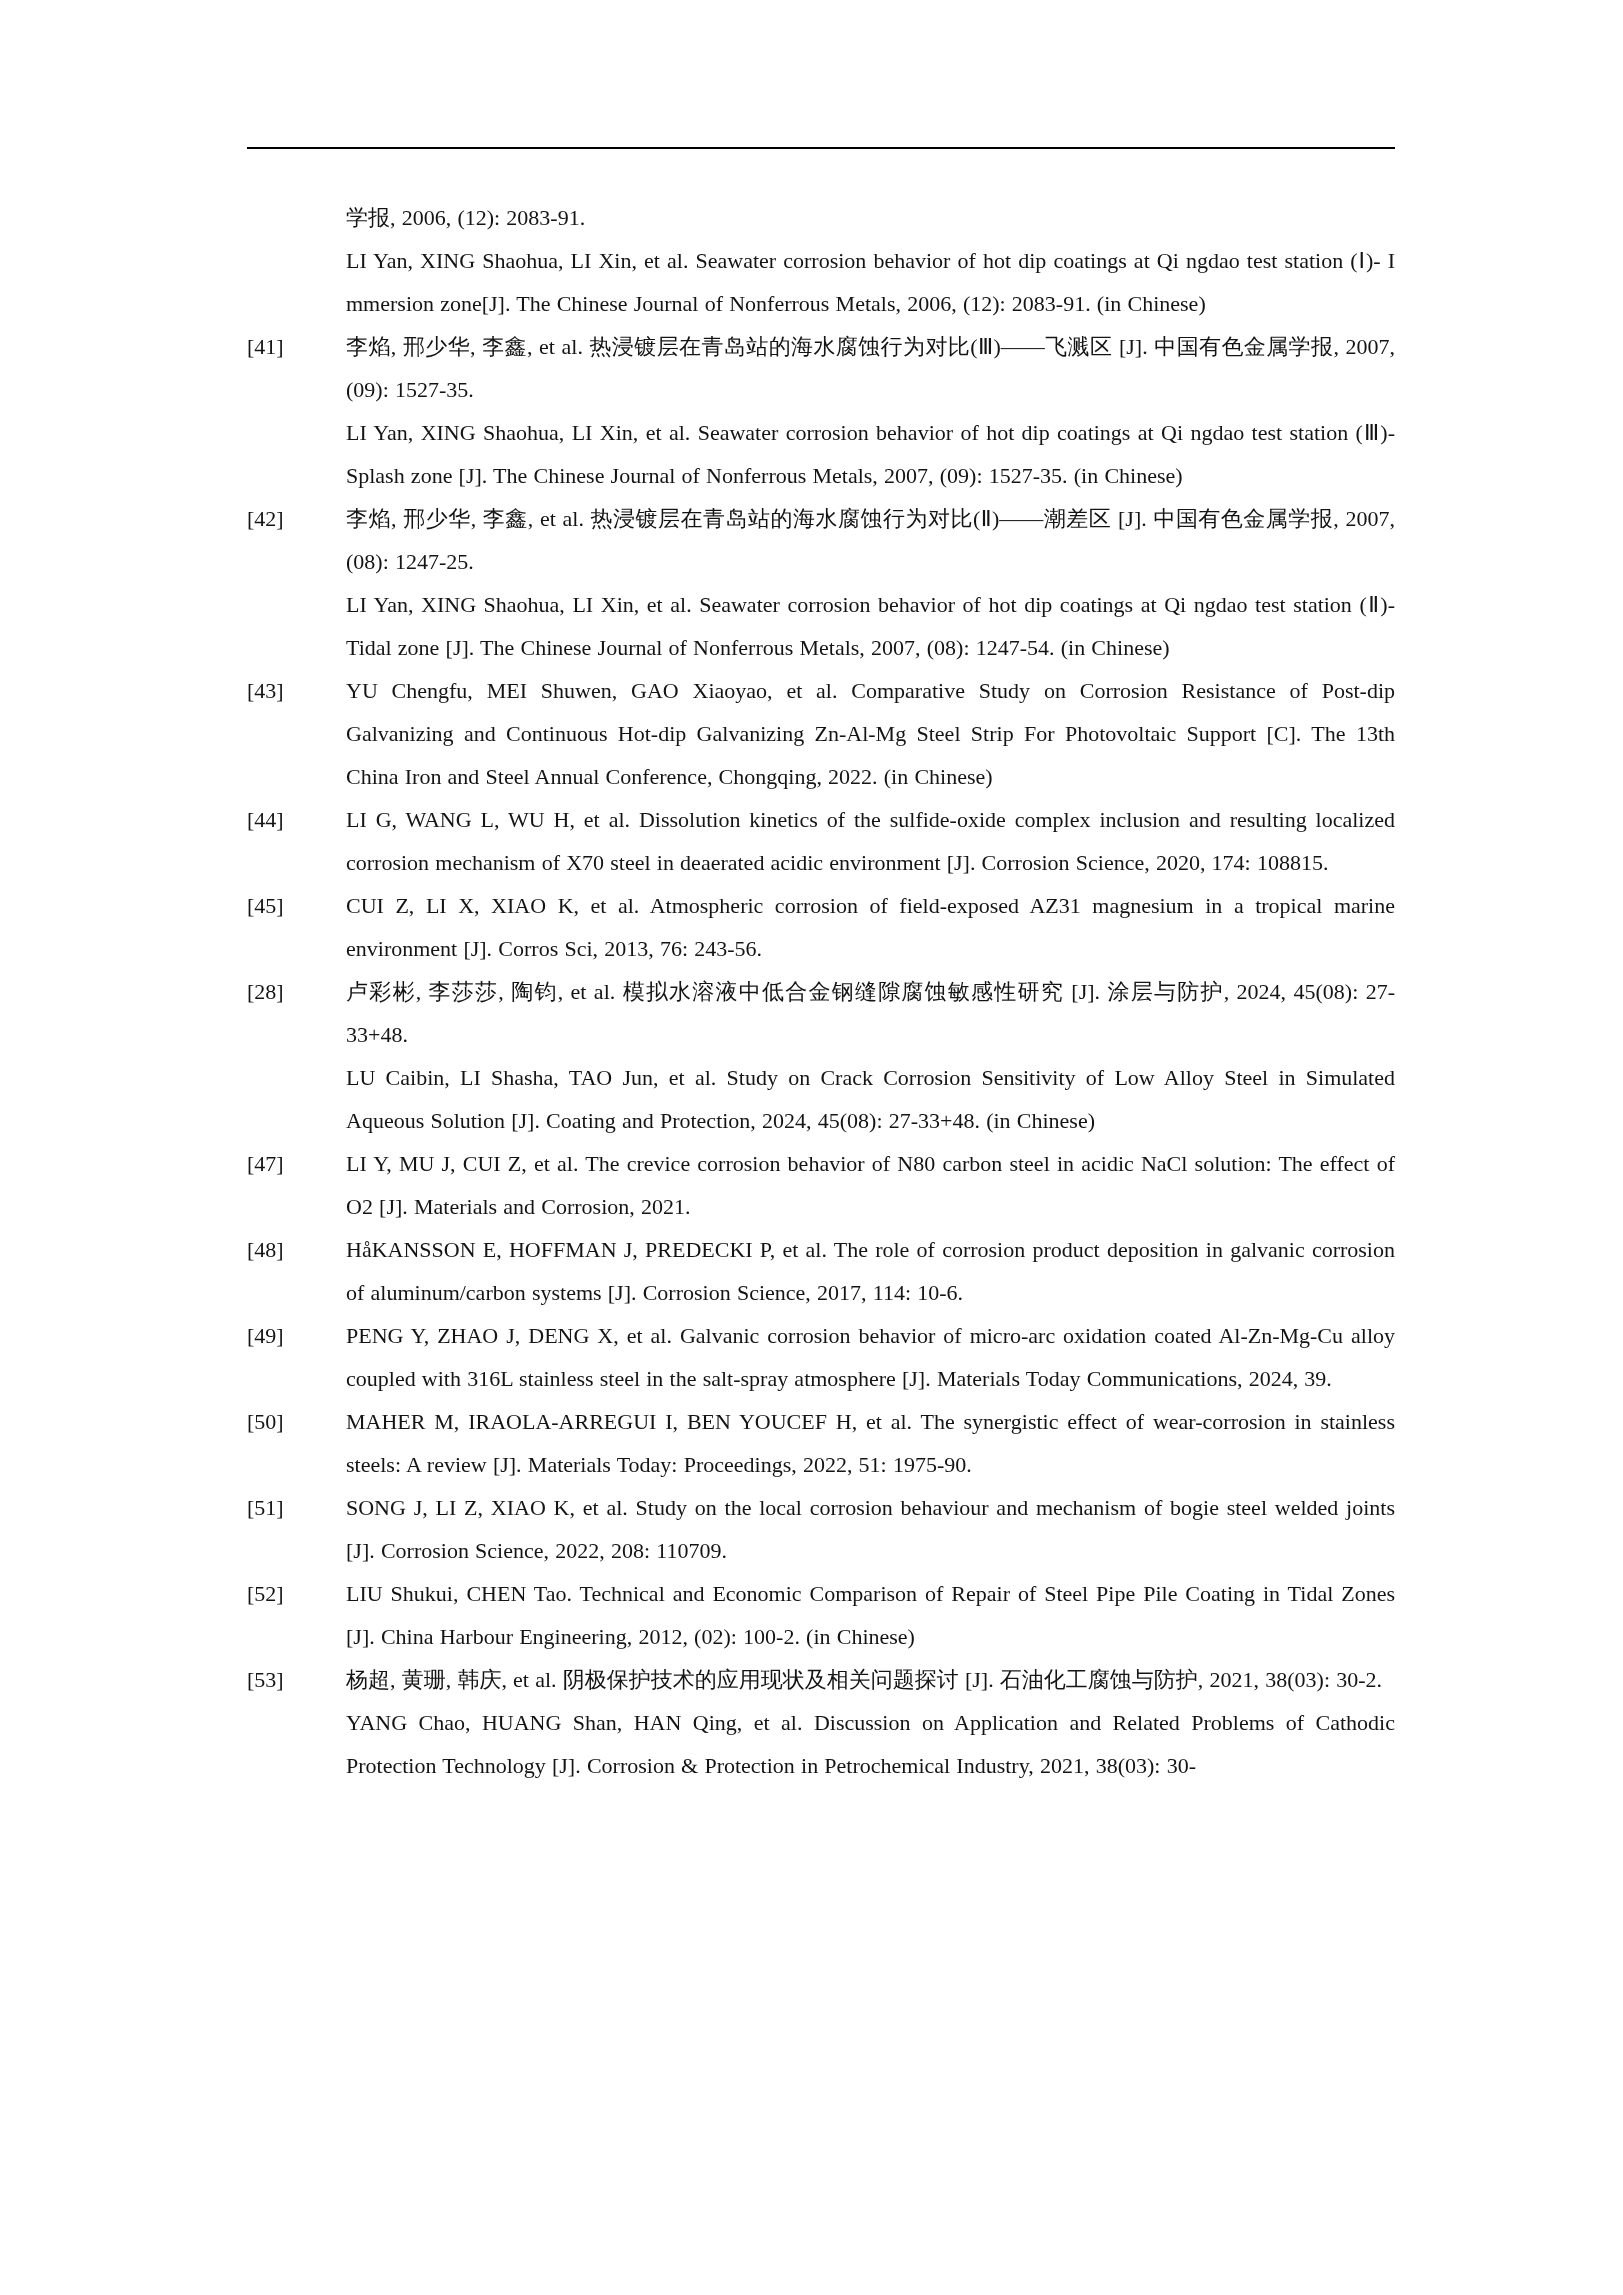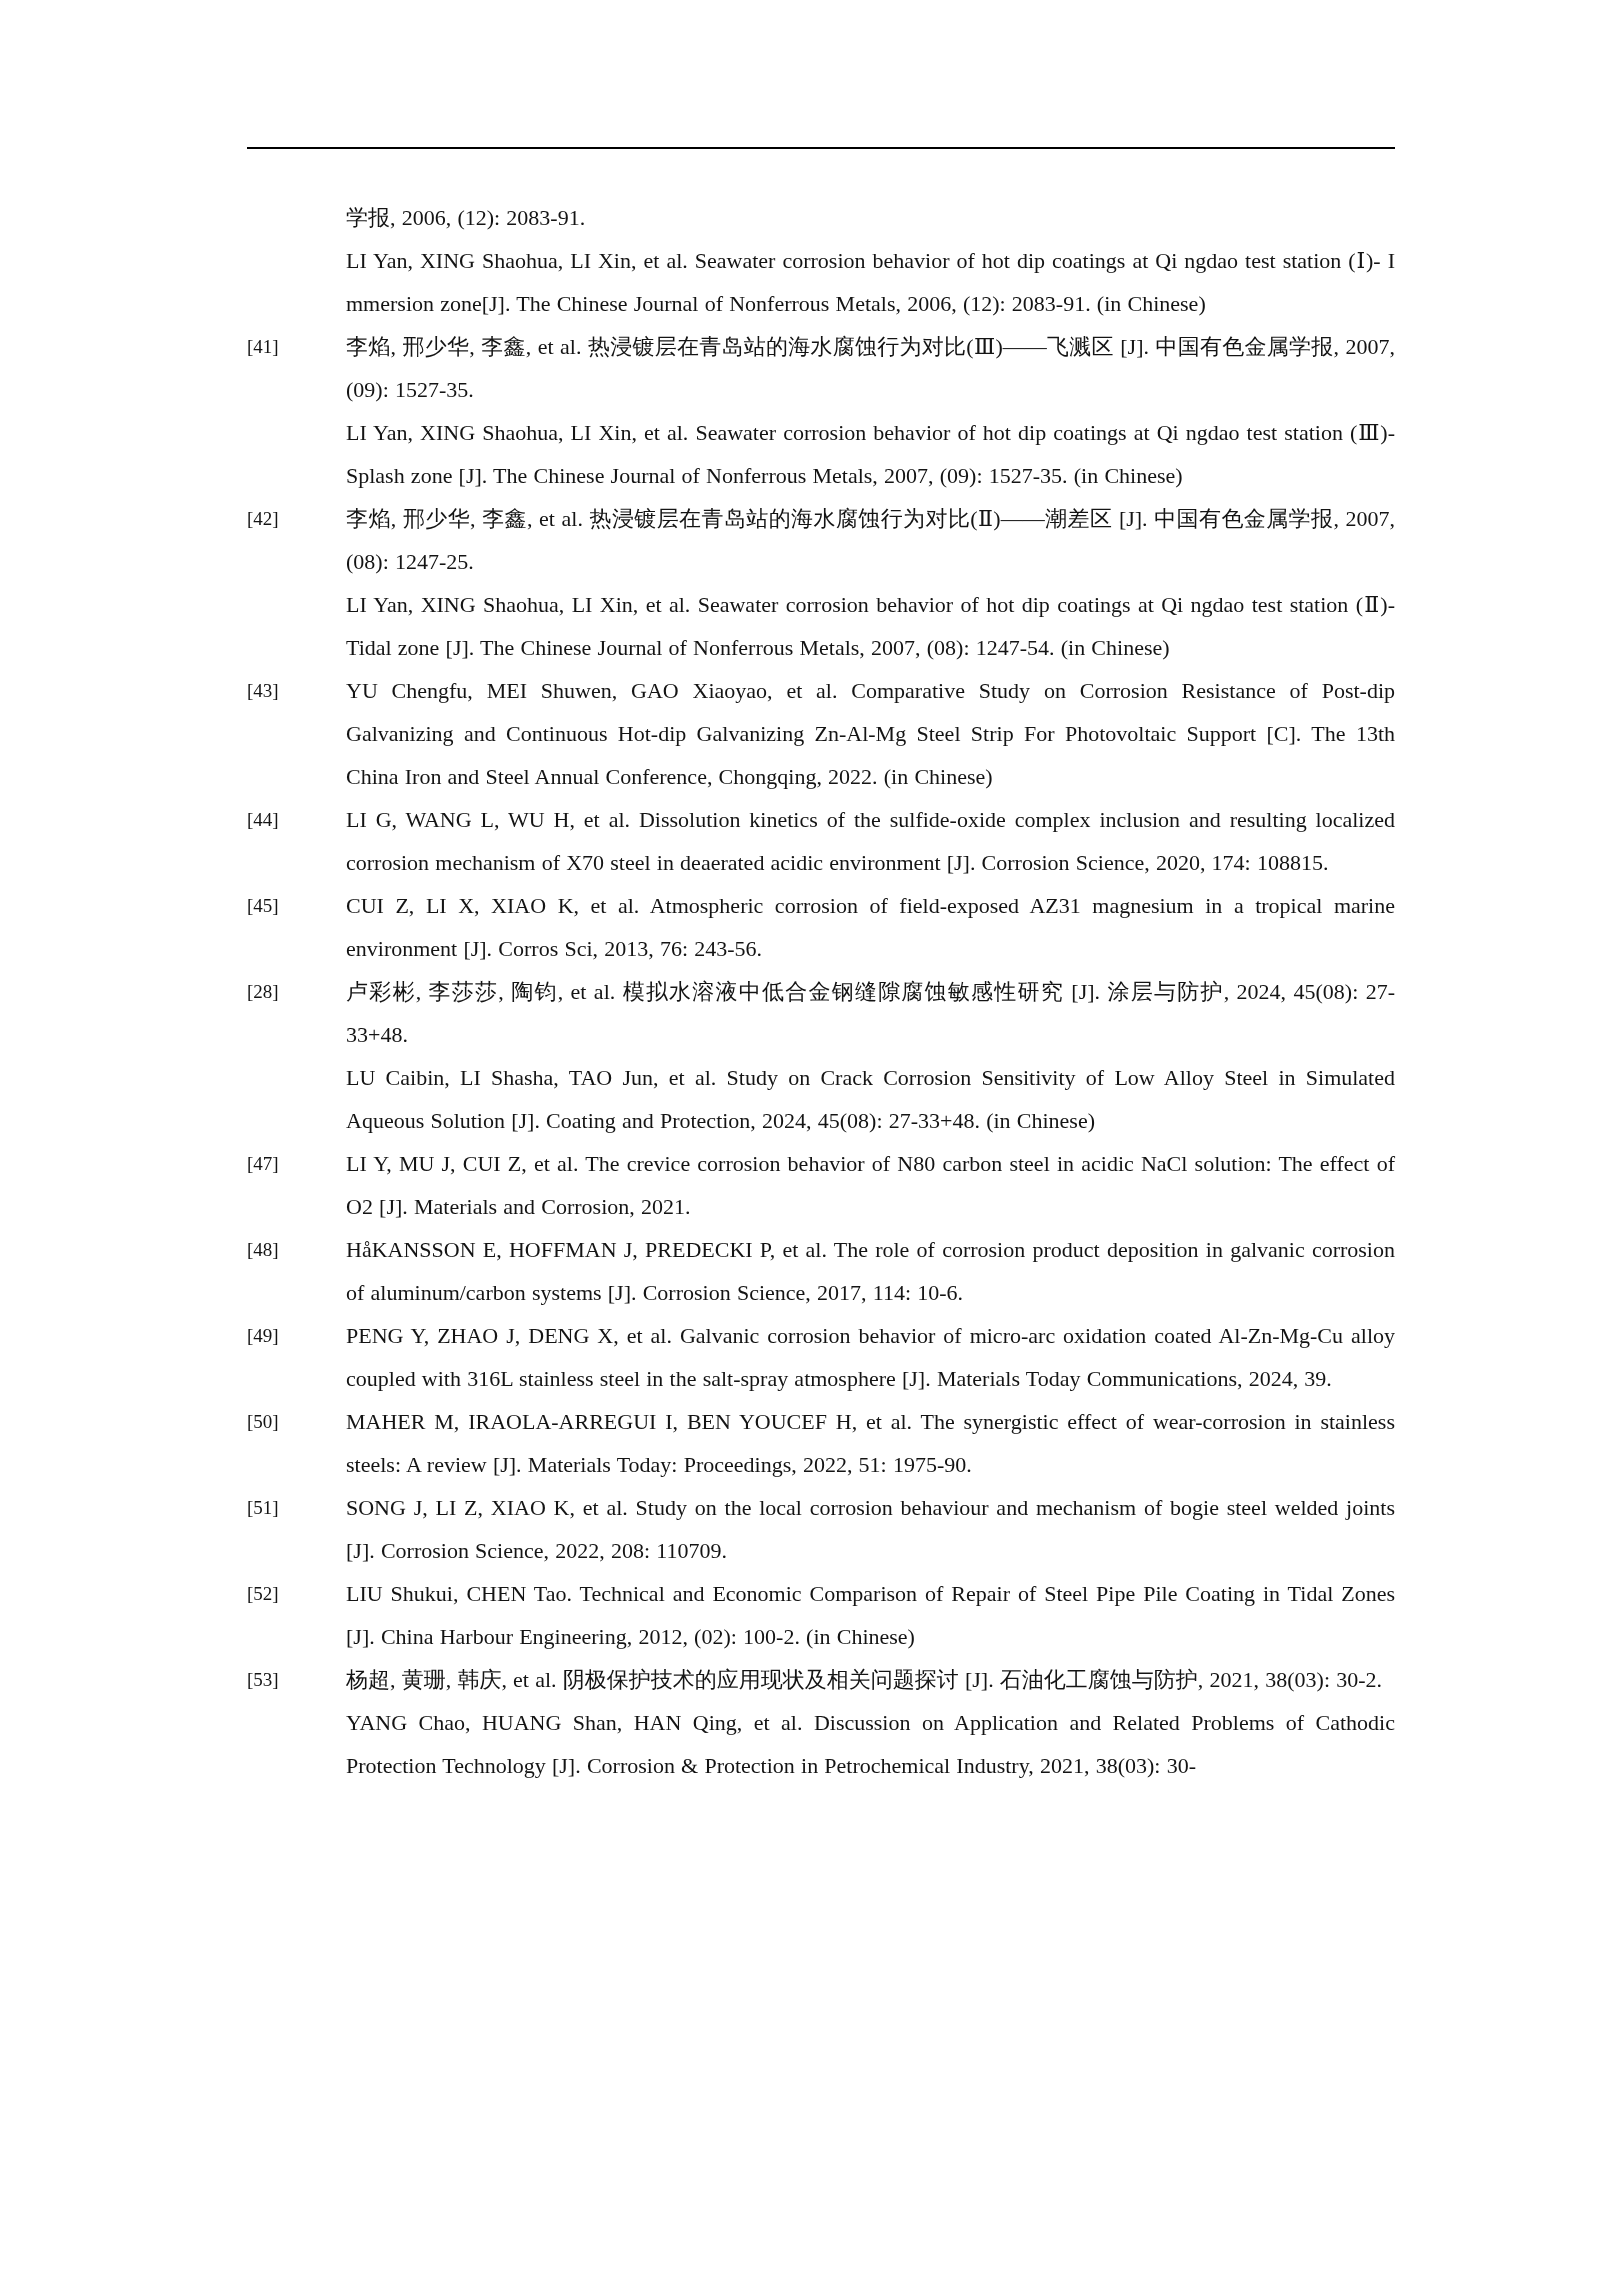--- a/index.html
+++ b/index.html
@@ -24,33 +24,34 @@
     position: absolute;
     left: 247px;
     top: 196px;
     width: 1148px;
   }
   .ref { position: relative; }
   .ref-num {
     position: absolute;
     left: 0;
     top: 0;
-    font-size: 19px;
+    font-size: 22px;
     line-height: 43px;
     color: var(--ink, #111111);
     white-space: nowrap;
   }
   .ref-body { margin-left: 99px; }
   .ref-body p {
     margin: 0;
     font-size: 22px;
     line-height: 43px;
     text-align: justify;
     color: var(--ink, #111111);
     word-spacing: 0.7px;
+    font-family: Liberation Serif, serif;
   }
 </style>
 </head>
 <body>
 
 <div class="page">
   <div class="header-rule"></div>
 
   <div class="refs">
 

